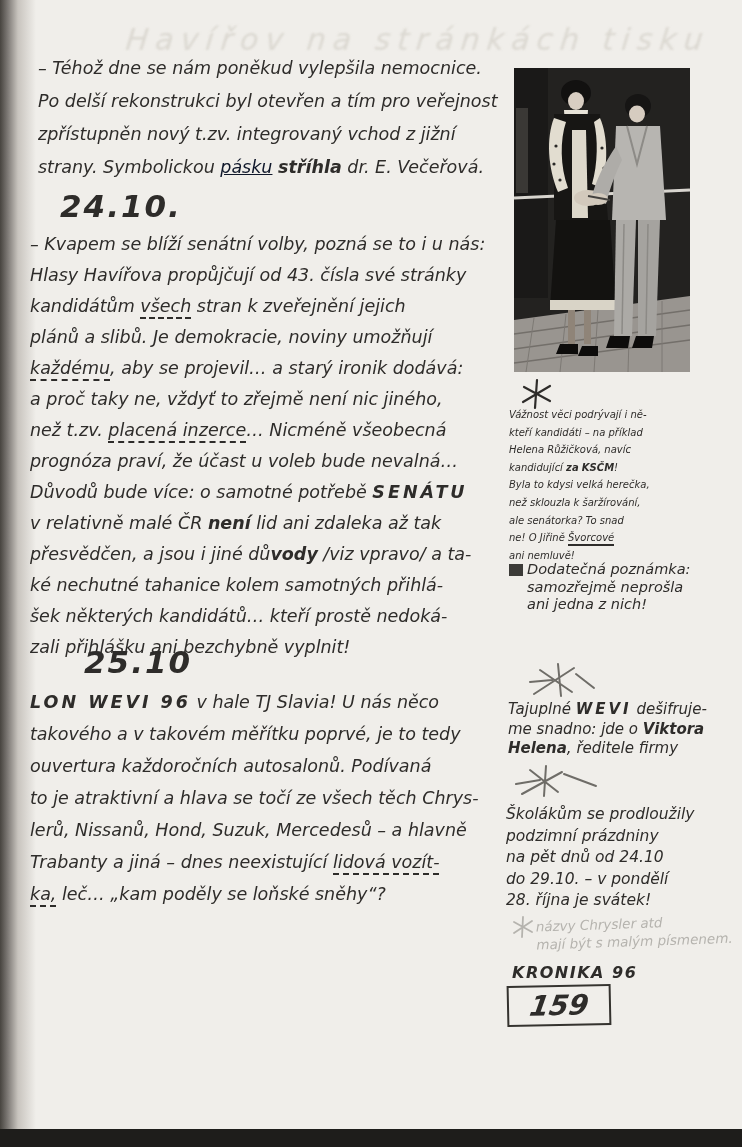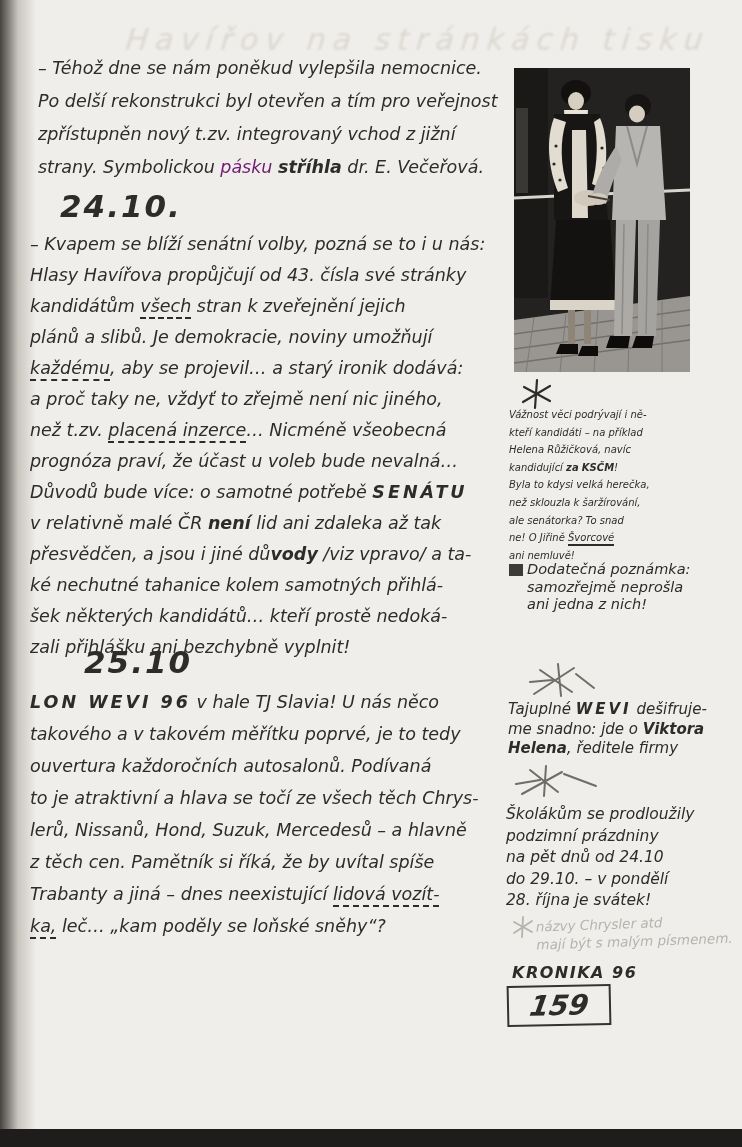--- a/index.html
+++ b/index.html
@@ -15,21 +15,21 @@
   .bottom-edge{position:absolute;left:0;top:1129px;width:742px;height:18px;background:#1e1d1b;}
   .ghost{position:absolute;left:126px;top:22px;font-size:30px;letter-spacing:7px;
     color:#dbd8d1;filter:blur(1.1px);transform:skewX(-6deg);white-space:nowrap;}
   
   .blk{position:absolute;}
   .hw-line{white-space:nowrap;}
   .b{font-weight:bold;}
   .u{border-bottom:2px dashed currentColor;padding-bottom:1px;margin-top:16px;}
   .us{border-bottom:2px solid currentColor;padding-bottom:1px;}
   .caps{letter-spacing:3px;font-weight:bold;}
-  .pencil{color:#701a75;}
+  .pencil{color:#0f172a;text-decoration:underline;}
   .p1{left:38px;top:52px;width:470px;font-size:17.5px;line-height:33px;}
   .h1{left:60px;top:188px;font-size:31px;font-weight:bold;letter-spacing:2px;text-align:right;}
   .p2{left:30px;top:229px;width:480px;font-size:17.5px;line-height:31px;}
   .h2{left:84px;top:644px;font-size:31px;font-weight:bold;letter-spacing:2px;}
   .p3{left:30px;top:686px;width:484px;font-size:17.5px;line-height:32px;}
   .noteA{left:509px;top:406px;width:232px;font-size:10px;line-height:17.6px;}
   .addendum{left:527px;top:561px;width:214px;font-size:14.5px;line-height:17.6px;}
   .sq{position:absolute;left:509px;top:564px;width:14px;height:12px;background:#3c3b38;}
   .noteB{left:508px;top:700px;width:232px;font-size:15px;line-height:19.5px;}
   .noteC{left:506px;top:804px;width:232px;font-size:15.5px;line-height:21.5px;}
@@ -73,21 +73,20 @@
       <div class="hw-line"><span>šek některých kandidátů… kteří prostě nedoká-</span></div>
       <div class="hw-line"><span>zali přihlášku ani bezchybně vyplnit!</span></div>
     </div>
   <div class="blk h2">25.10</div>
   <div class="blk p3">
       <div class="hw-line"><span class="caps">LON WEVI 96</span><span> v hale TJ Slavia! U nás něco</span></div>
       <div class="hw-line"><span>takového a v takovém měřítku poprvé, je to tedy</span></div>
       <div class="hw-line"><span>ouvertura každoročních autosalonů. Podívaná</span></div>
       <div class="hw-line"><span>to je atraktivní a hlava se točí ze všech těch Chrys-</span></div>
       <div class="hw-line"><span>lerů, Nissanů, Hond, Suzuk, Mercedesů – a hlavně</span></div>
-      <div class="hw-line"><span>z těch cen. Pamětník si říká, že by uvítal spíše</span></div>
       <div class="hw-line"><span>Trabanty a jiná – dnes neexistující </span><span class="u">lidová vozít-</span></div>
       <div class="hw-line"><span class="u">ka,</span><span> leč… „kam poděly se loňské sněhy“?</span></div>
     </div>
 
   <figure class="photo" aria-label="ribbon-cutting-photo">
     <svg width="176" height="304" viewBox="0 0 176 304">
       <rect x="0" y="0" width="176" height="304" fill="#232220"></rect>
       <rect x="0" y="0" width="34" height="230" fill="#1a1918"></rect>
       <rect x="2" y="40" width="12" height="85" fill="#3a3835"></rect>
 

